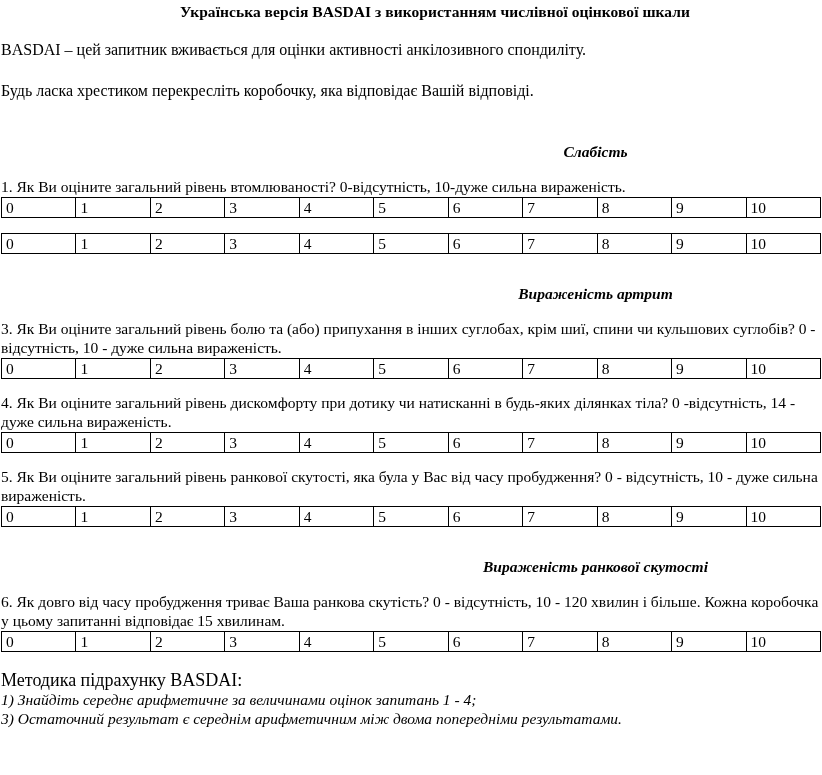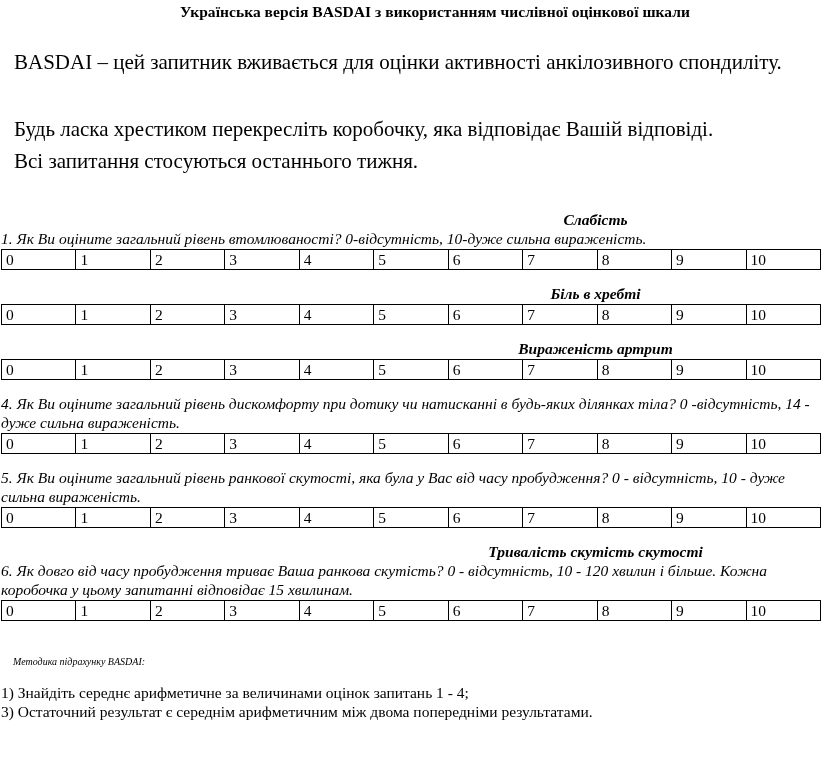--- a/index.html
+++ b/index.html
@@ -26,92 +26,90 @@
   .doc-title {
     text-align: center;
     font-weight: bold;
     font-size: 15.5px;
     line-height: 19px;
     margin: 2px 0 0 0;
     letter-spacing: 0.05px;
     padding-left: 48px;
   }
   .intro {
-    font-size: 21px;
-    line-height: 19px;
-    margin: 13px;
+    font-size: 16px;
+    line-height: 19px;
+    margin: 0;
   }
   .spacer-lg { height: 19px; }
   .spacer-md { height: 14px; }
   .spacer-sm { height: 7px; }
   .spacer-xs { height: 3px; }
 
   .section-heading {
     font-style: italic;
     font-weight: bold;
     font-size: 15.5px;
     line-height: 19px;
-    margin: 0;
+    margin: 16px;
     text-align: center;
     padding-left: 45%;
     white-space: nowrap;
   }
   .question-text {
     font-size: 15.5px;
     line-height: 19px;
     margin: 0;
     text-align: left;
-    font-style: italic;
   }
   table.scale {
     border-collapse: collapse;
     width: 820px;
     table-layout: fixed;
     margin: 1px 0 0 0;
     border: 1.4px solid #000;
   }
   table.scale td {
     border: 1.1px solid #000;
     height: 19px;
     font-size: 15.5px;
     line-height: 19px;
     padding: 0 0 0 4px;
     vertical-align: middle;
     text-align: left;
     white-space: nowrap;
   }
   .method-title {
+    font-size: 18px;
+    line-height: 19px;
+    margin: 0;
+  }
+  .method-item {
+    font-size: 15.5px;
+    line-height: 19px;
+    margin: 0;
     font-style: italic;
-    font-size: 10px;
-    line-height: 19px;
-    margin: 12px;
-  }
-  .method-item {
-    font-size: 15.5px;
-    line-height: 19px;
-    margin: 0;
   }
   .q-block { margin: 0; }
 </style>
 </head>
 <body>
 
 <div class="page">
 
   <h1 class="doc-title">Українська версія BASDAI з використанням числівної оцінкової шкали</h1>
 
   <div class="spacer-lg"></div>
 
   <p class="intro">BASDAI – цей запитник вживається для оцінки активності анкілозивного спондиліту.</p>
 
   <div class="spacer-lg"></div>
   <div class="spacer-xs"></div>
 
   <p class="intro">Будь ласка хрестиком перекресліть коробочку, яка відповідає Вашій відповіді.</p>
-  <p class="intro">Всі запитання стосуються останнього тижня.</p>
 
   <div class="spacer-lg"></div>
   <div class="spacer-sm"></div>
 
   <div class="q-block">
     <p class="section-heading">Слабість</p>
     <p class="question-text">1. Як Ви оціните загальний рівень втомлюваності? 0-відсутність, 10-дуже сильна вираженість.</p>
     <table class="scale">
       <tbody>
           <tr>
@@ -127,21 +125,20 @@
         <td>9</td>
         <td>10</td>
       </tr>
     </tbody>
       </table>
   </div>
 
   <div class="spacer-md"></div>
 
   <div class="q-block">
-    <p class="section-heading">Біль в хребті</p>
     <table class="scale">
       <tbody>
           <tr>
         <td>0</td>
         <td>1</td>
         <td>2</td>
         <td>3</td>
         <td>4</td>
         <td>5</td>
         <td>6</td>
@@ -151,20 +148,21 @@
         <td>10</td>
       </tr>
     </tbody>
       </table>
   </div>
 
   <div class="spacer-md"></div>
 
   <div class="q-block">
     <p class="section-heading">Вираженість артрит</p>
+    <p class="question-text">3. Як Ви оціните загальний рівень болю та (або) припухання в інших суглобах, крім шиї, спини чи кульшових суглобів? 0 - відсутність, 10 - дуже сильна вираженість.</p>
     <table class="scale">
       <tbody>
           <tr>
         <td>0</td>
         <td>1</td>
         <td>2</td>
         <td>3</td>
         <td>4</td>
         <td>5</td>
         <td>6</td>
@@ -219,21 +217,21 @@
         <td>9</td>
         <td>10</td>
       </tr>
     </tbody>
       </table>
   </div>
 
   <div class="spacer-md"></div>
 
   <div class="q-block">
-    <p class="section-heading">Тривалість скутість скутості</p>
+    <p class="section-heading">Вираженість ранкової скутості</p>
     <p class="question-text">6. Як довго від часу пробудження триває Ваша ранкова скутість? 0 - відсутність, 10 - 120 хвилин і більше. Кожна коробочка у цьому запитанні відповідає 15 хвилинам.</p>
     <table class="scale">
       <tbody>
           <tr>
         <td>0</td>
         <td>1</td>
         <td>2</td>
         <td>3</td>
         <td>4</td>
         <td>5</td>

